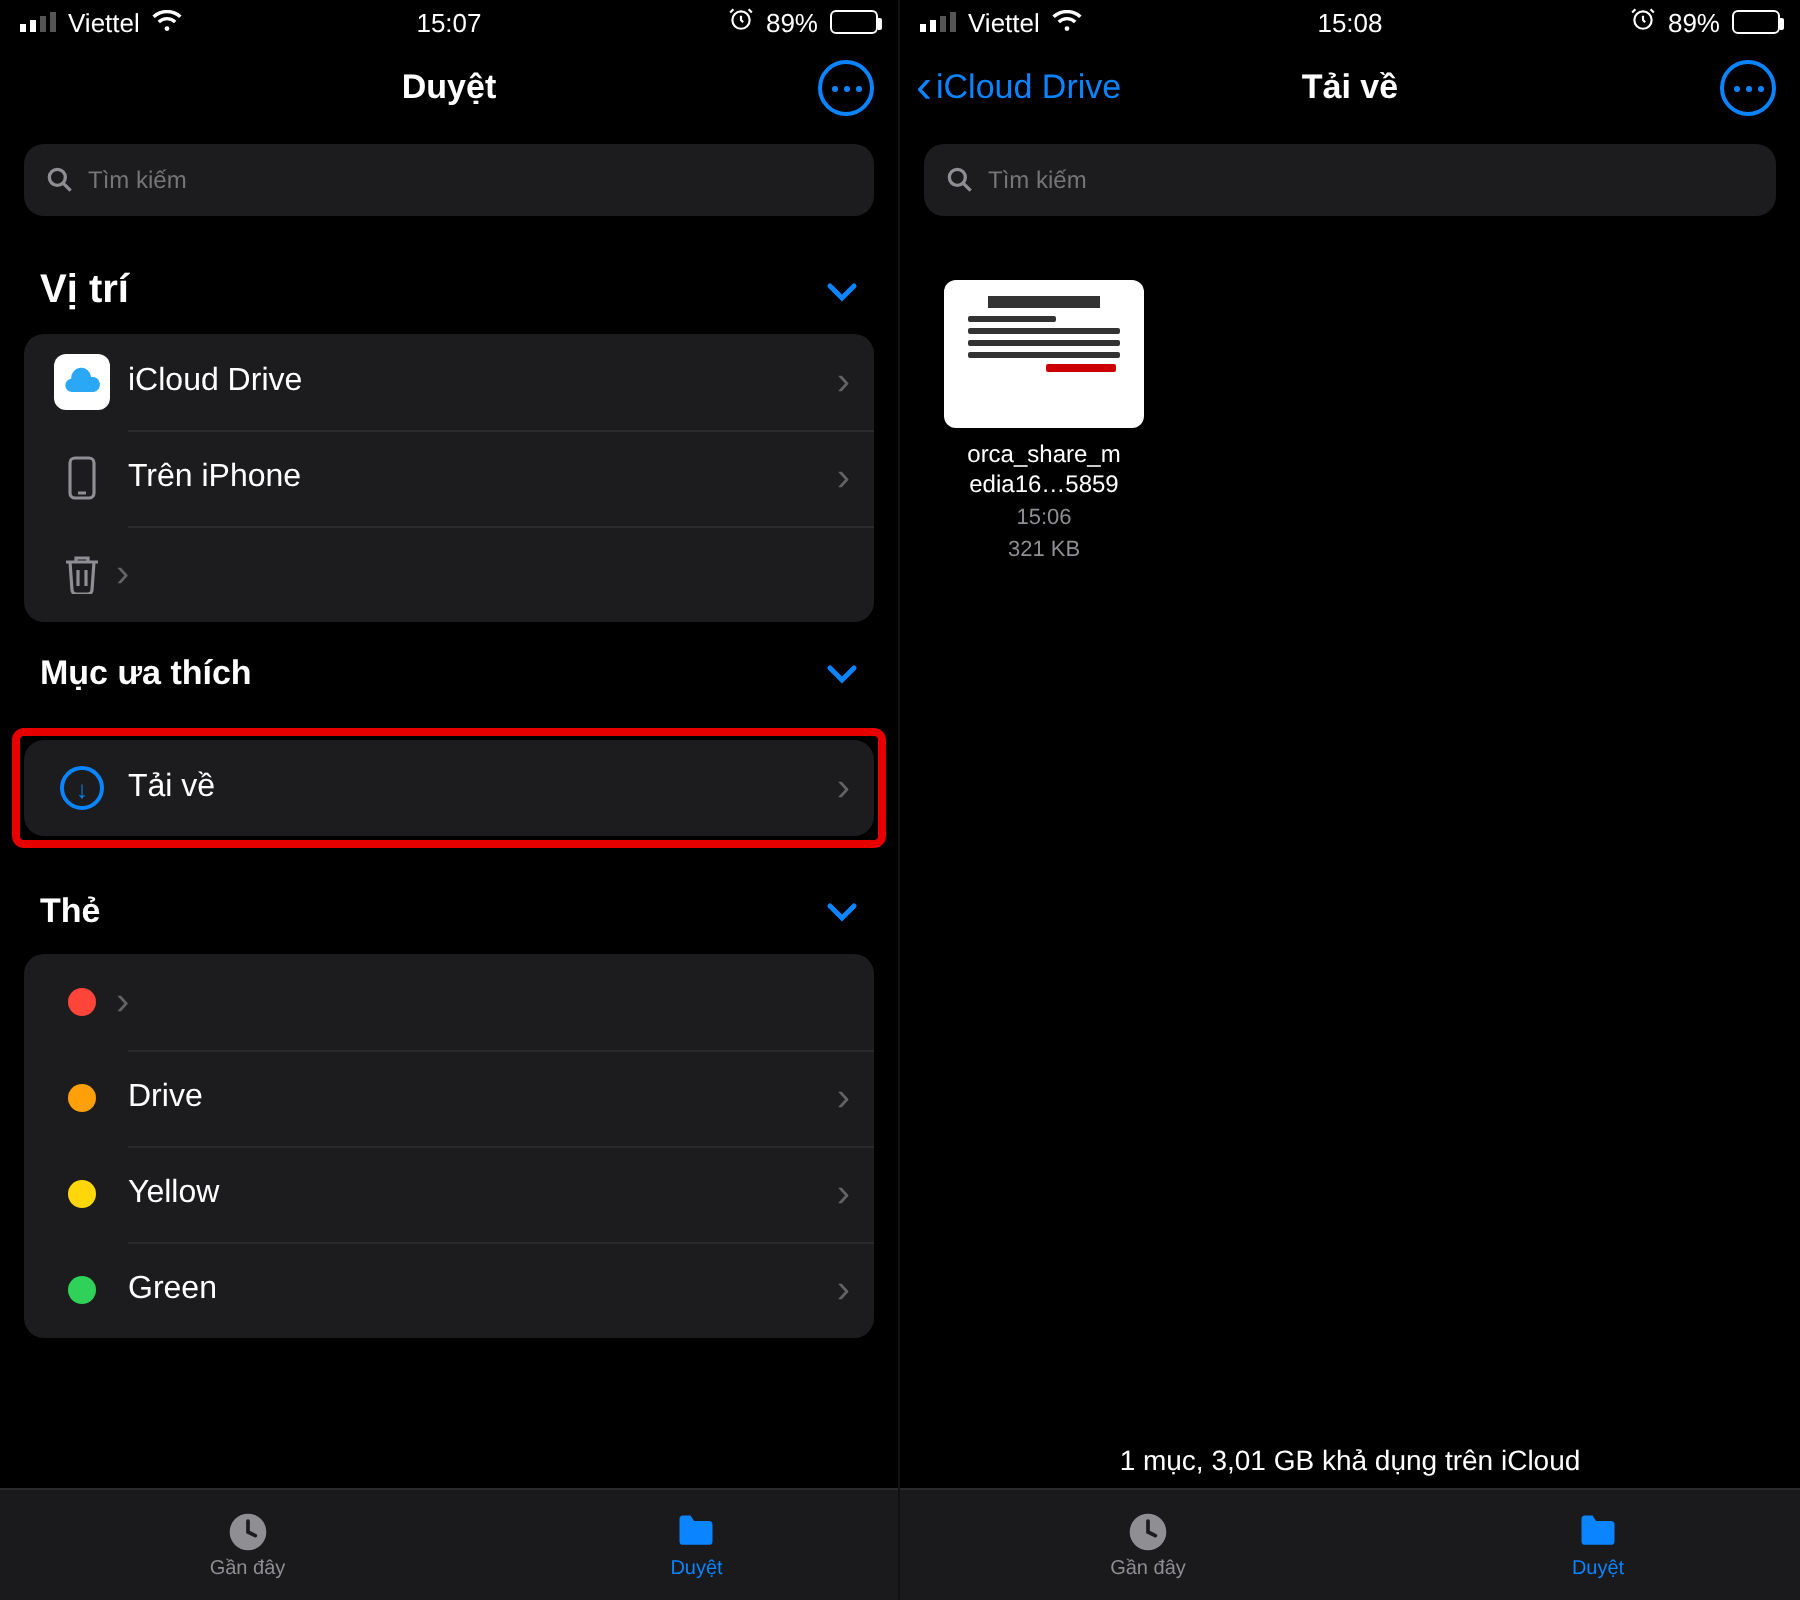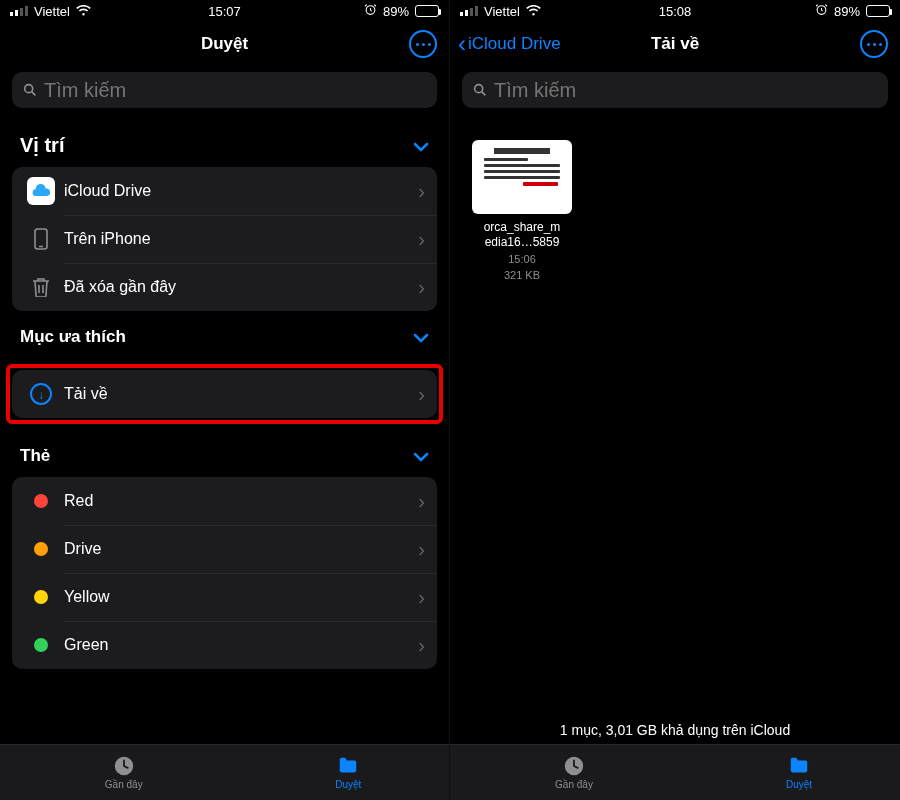--- a/index.html
+++ b/index.html
@@ -25,21 +25,21 @@
   .nav { height: 44px; display: flex; align-items: center; justify-content: center; position: relative; padding: 0 10px; }
   .nav .title { font-size: 17px; font-weight: 600; }
   .nav .back { position: absolute; left: 8px; display: flex; align-items: center; gap: 2px; color: #0a84ff; font-size: 17px; cursor: pointer; }
   .nav .more { position: absolute; right: 12px; width: 28px; height: 28px; border: 2px solid #0a84ff; border-radius: 50%; display:flex; align-items:center; justify-content:center; color:#0a84ff; cursor:pointer;}
   .more .dots { display:flex; gap:3px;}
   .more .dots span{width:3px;height:3px;background:#0a84ff;border-radius:50%;}
   .chev-left { font-size: 24px; line-height: 1; font-weight: 300;}
 
   
   .search { margin: 6px 12px 0; background: #1c1c1e; border-radius: 10px; height: 36px; display:flex; align-items:center; padding:0 10px; color:#8e8e93; gap:6px;}
-  .search input { background:transparent; border:none; outline:none; color:#a3a3a3; font-size:20px; flex:1;}
+  .search input { background:transparent; border:none; outline:none; color:#a3a3a3; font-size:12px; flex:1;}
 
   
   .content { flex: 1; overflow: hidden; padding: 12px 12px 1px; }
 
   .section-hdr { display:flex; align-items:center; justify-content:space-between; padding: 14px 8px 10px; }
   .section-hdr .lbl { font-size: 20px; font-weight: 700; }
   .section-hdr .lbl.small { font-size: 17px; font-weight: 600; }
   .chev-down { color:#0a84ff; font-size: 20px; }
 
   .card { background:#1c1c1e; border-radius:10px; overflow:hidden; }
@@ -170,21 +170,20 @@
           </span>
           <span class="txt">Trên iPhone</span>
           <span class="chev">›</span>
         </div>
         <div class="row">
           <span class="icon-slot trash">
             <svg width="18" height="20" viewBox="0 0 18 20" fill="none" stroke="#8e8e93" stroke-width="1.6">
                 <path d="M1 4h16M6 4V2h6v2M3 4l1 14a2 2 0 002 2h6a2 2 0 002-2l1-14M7 8v8M11 8v8"></path>
               </svg>
           </span>
-          <span class="txt">Đã xóa gần đây</span>
           <span class="chev">›</span>
         </div>
       </div>
 
       <div class="section-hdr">
         <span class="lbl small">Mục ưa thích</span>
         <span class="chev-down">
           <svg width="16" height="10" viewBox="0 0 16 10" fill="none" stroke="#0a84ff" stroke-width="2.5" stroke-linecap="round">
               <path d="M2 2l6 6 6-6"></path>
             </svg>
@@ -212,21 +211,20 @@
               <path d="M2 2l6 6 6-6"></path>
             </svg>
         </span>
       </div>
 
       <div class="card">
         <div class="row">
           <span class="icon-slot">
               <span class="tag-dot" style="background:#ff453a"></span>
             </span>
-          <span class="txt">Red</span>
           <span class="chev">›</span>
         </div>
         <div class="row">
           <span class="icon-slot">
               <span class="tag-dot" style="background:#ff9f0a"></span>
             </span>
           <span class="txt">Drive</span>
           <span class="chev">›</span>
         </div>
         <div class="row">

